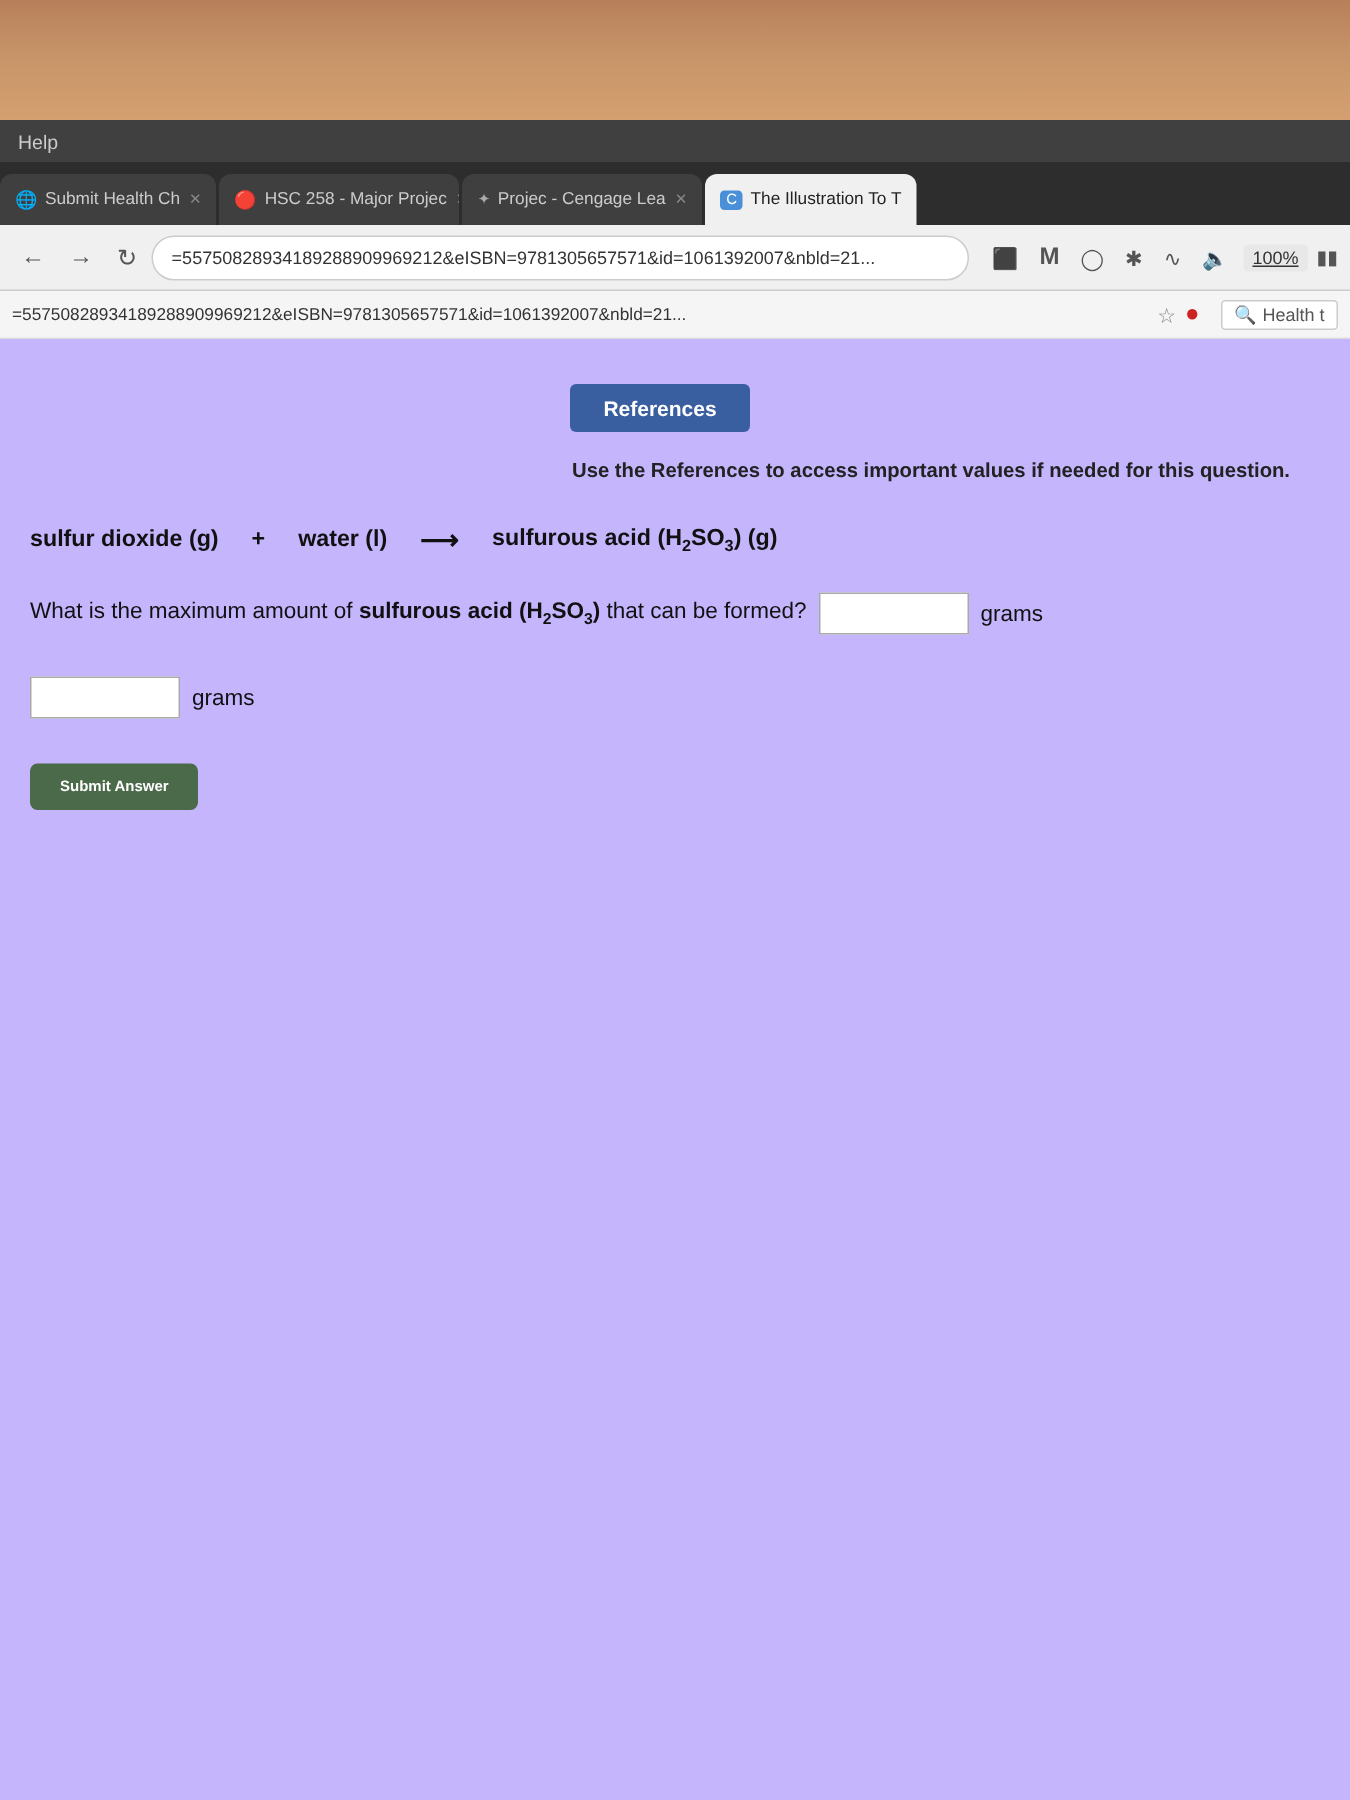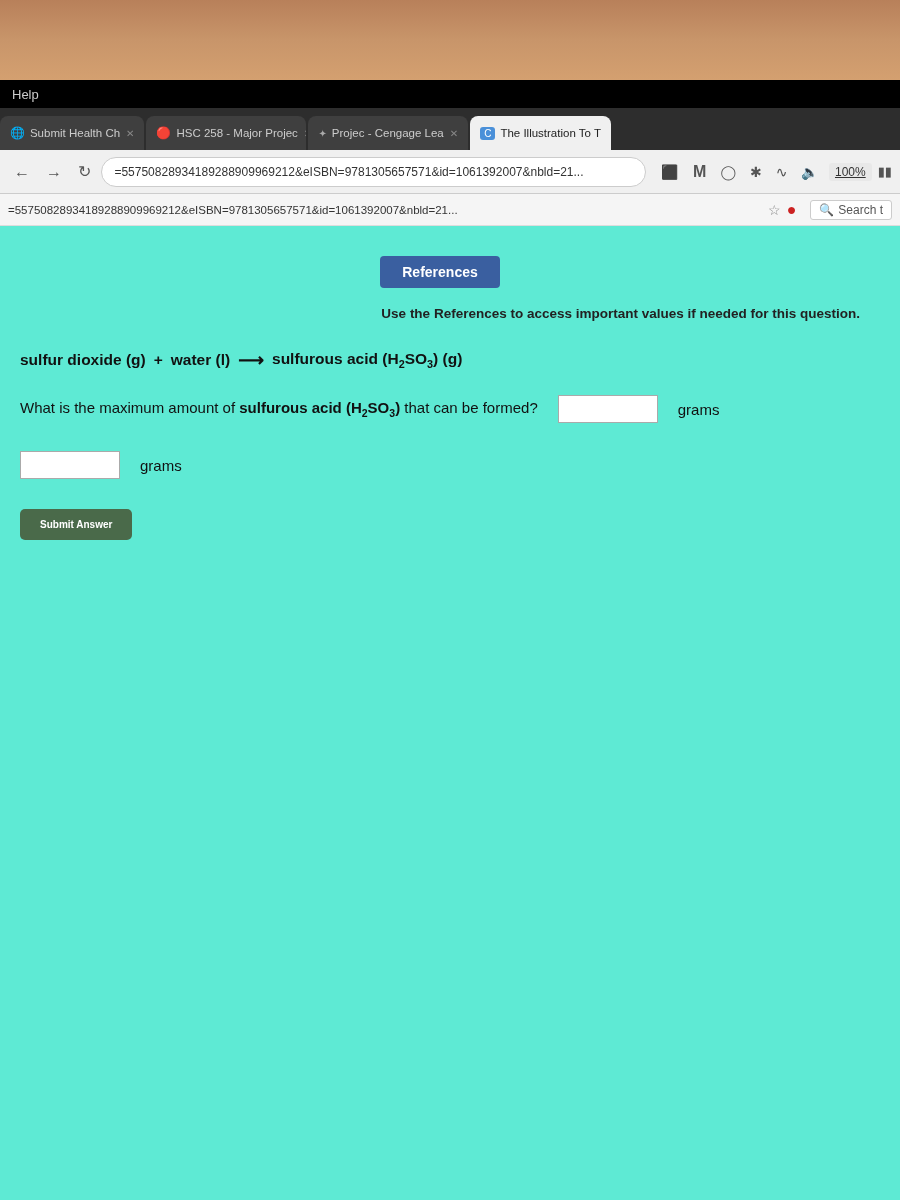--- a/index.html
+++ b/index.html
@@ -18,21 +18,21 @@
       background: linear-gradient(180deg, #b8805a 0%, #c8956a 50%, #d4a070 100%);
     }
 
     
     .browser-chrome {
       background: #2d2d2d;
       width: 100%;
     }
 
     .menu-bar {
-      background: #000000;
+      background: #404040;
       padding: 4px 12px;
       color: #ccc;
       font-size: 13px;
       display: flex;
       align-items: center;
       height: 28px;
     }
 
     .tabs-bar {
       background: #2d2d2d;
@@ -169,21 +169,21 @@
       border-radius: 3px;
       padding: 2px 8px;
       font-size: 12px;
       color: #555;
       gap: 4px;
       margin-left: 8px;
     }
 
     
     .page-content {
-      background: #5eead4;
+      background: #c4b5fd;
       width: 100%;
       height: calc(1200px - 80px - 28px - 42px - 44px - 32px);
       overflow-y: auto;
       padding: 30px 40px 60px 20px;
     }
 
     .references-btn {
       display: block;
       margin: 0 auto 18px auto;
       background: #3a5fa0;
@@ -212,34 +212,34 @@
       line-height: 1.5;
     }
 
     .reaction-eq {
       font-size: 15.5px;
       font-weight: bold;
       color: #111;
       margin-bottom: 24px;
       display: flex;
       align-items: center;
-      gap: 8px;
+      gap: 22px;
     }
 
     .arrow {
       font-size: 18px;
     }
 
     .answer-row {
       display: flex;
       align-items: center;
       font-size: 15px;
       color: #111;
       margin-bottom: 28px;
-      gap: 20px;
+      gap: 8px;
       flex-wrap: wrap;
     }
 
     .answer-input {
       border: 1px solid #aaa;
       width: 100px;
       height: 28px;
       background: #fff;
       font-size: 14px;
       padding: 0 6px;
@@ -332,21 +332,21 @@
       <span style="font-size:13px; color:#555;">▮▮</span>
     </div>
   </div>
 
   <div class="toolbar2">
     <span class="url-text">=55750828934189288909969212&amp;eISBN=9781305657571&amp;id=1061392007&amp;nbld=21...</span>
     <button class="star-btn">☆</button>
     <span style="font-size:16px; color:#cc2222;">●</span>
     <div class="search-bar">
       <span>🔍</span>
-      <span>Search t</span>
+      <span>Health t</span>
     </div>
   </div>
 
 </div>
 
 <div class="page-content">
 
   <button class="references-btn">References</button>
 
   <p class="references-subtext">Use the References to access important values if needed for this question.</p>

